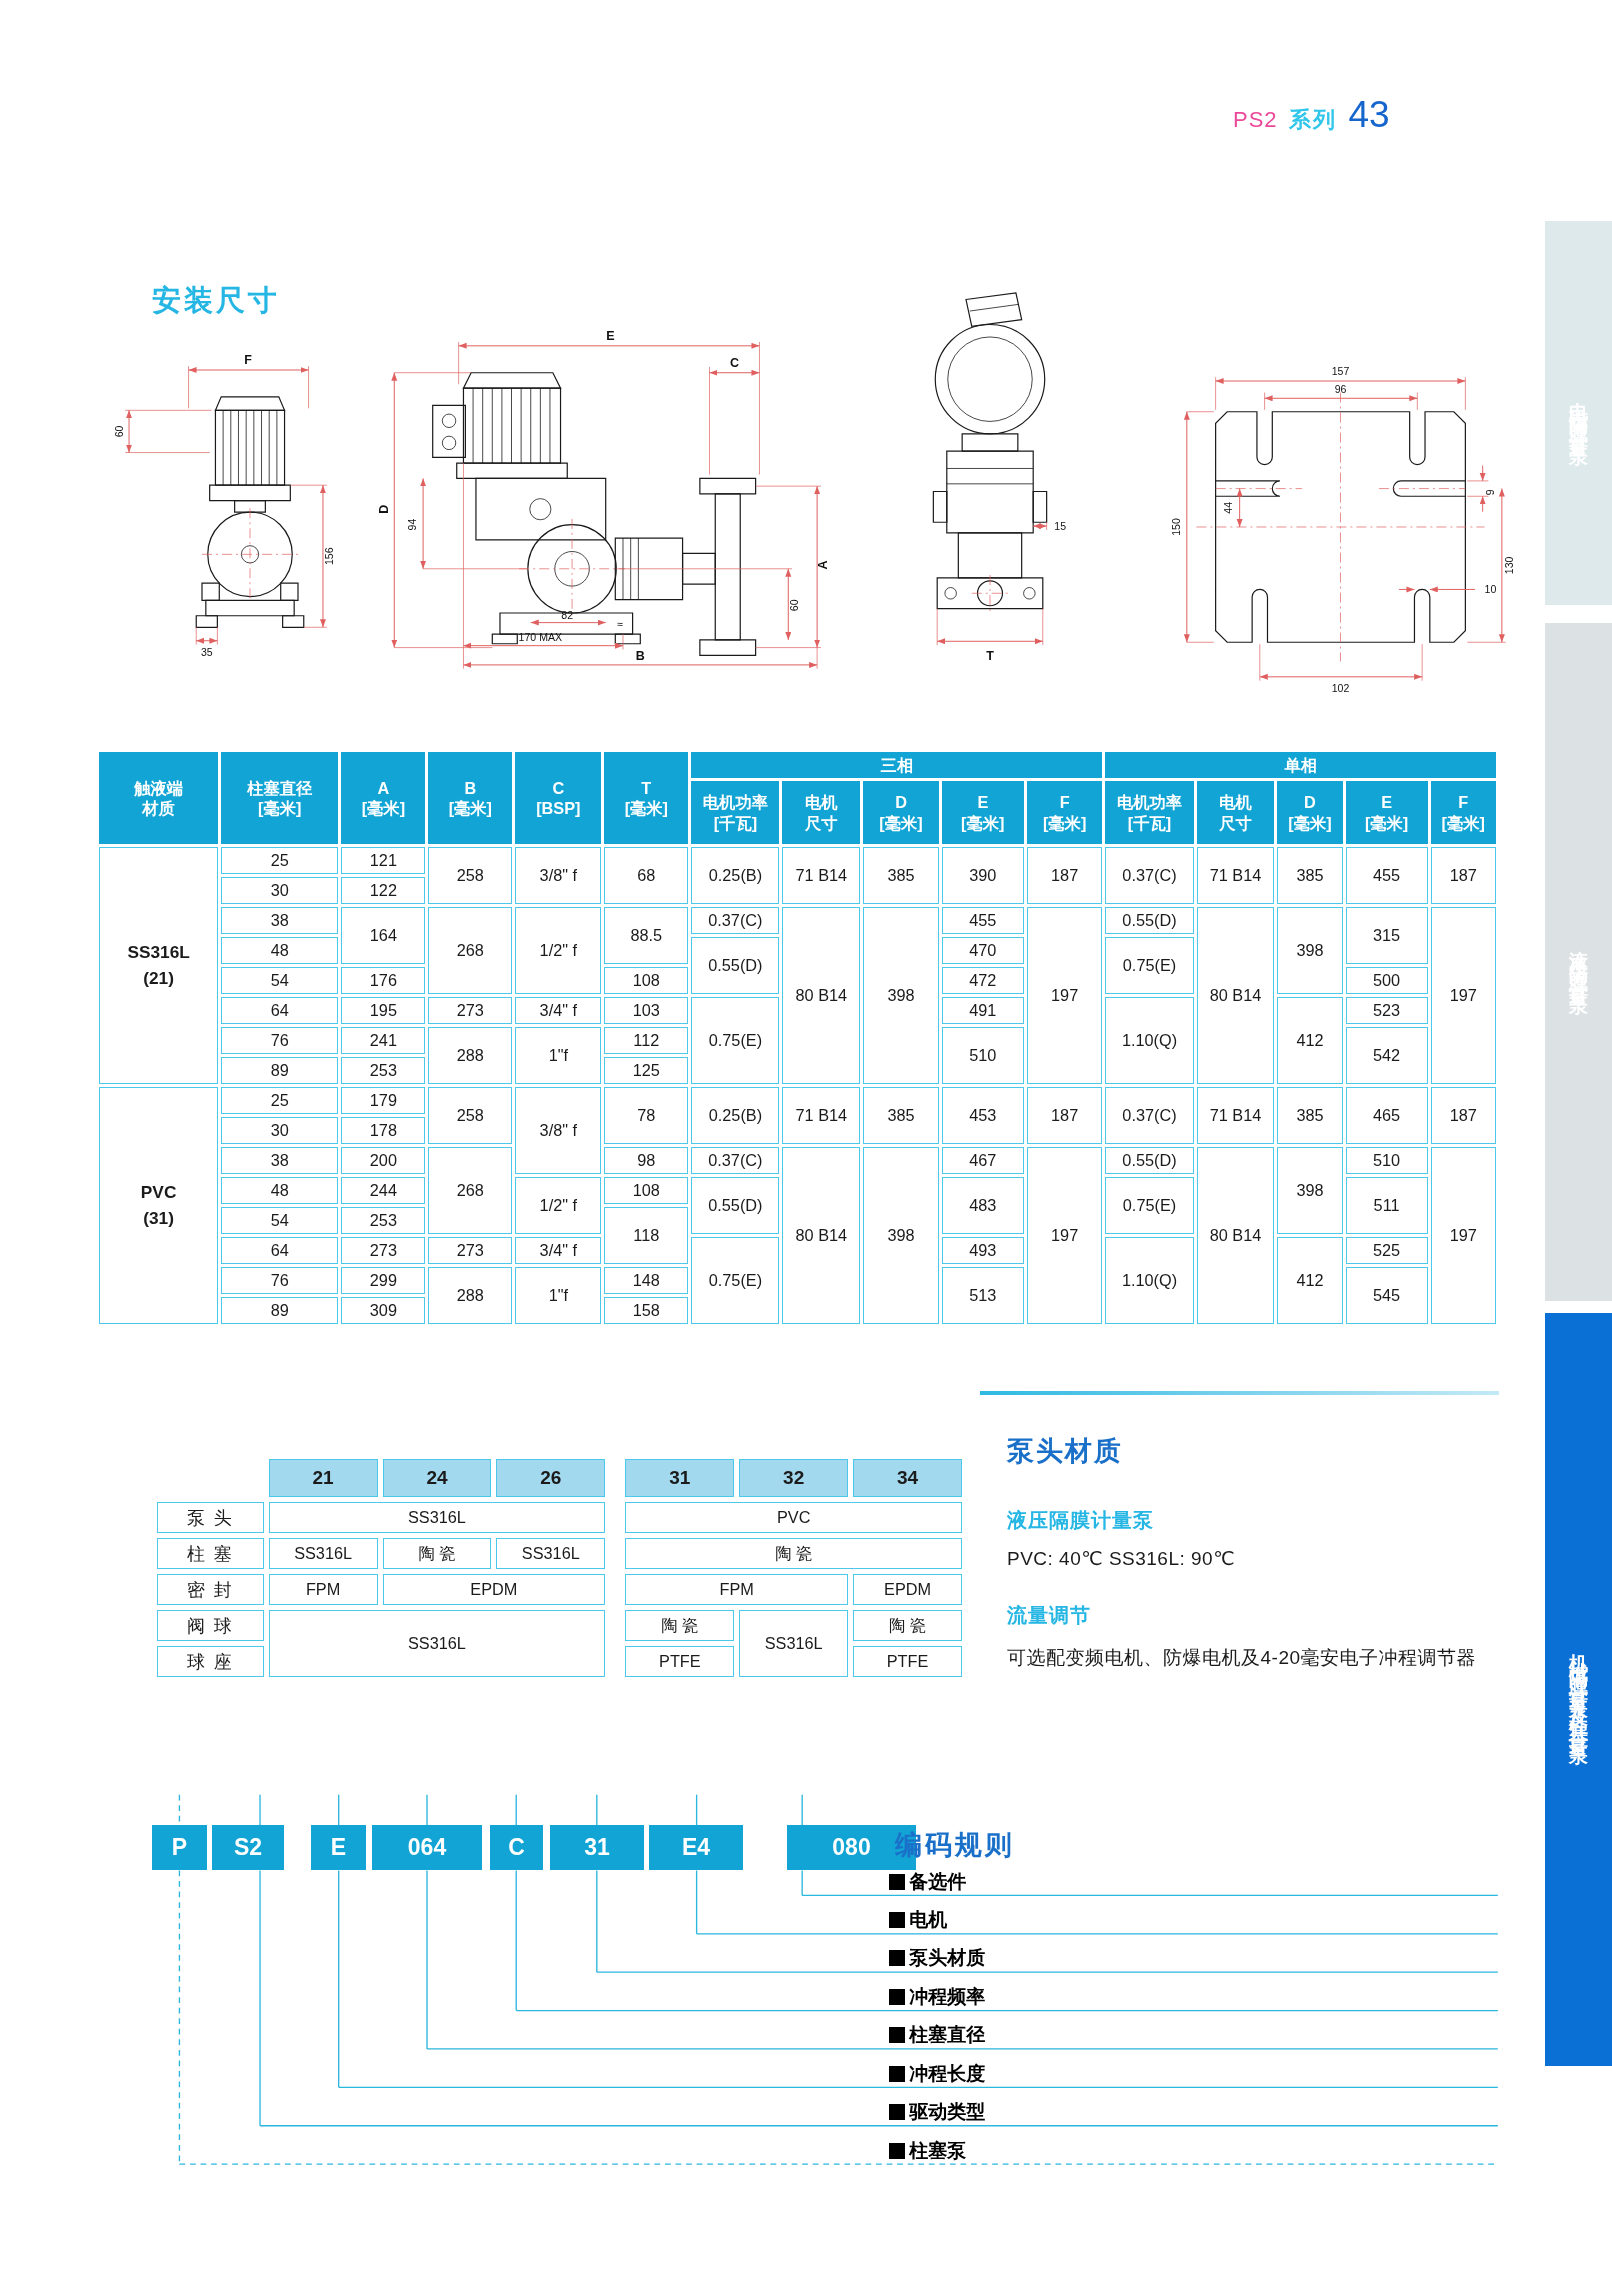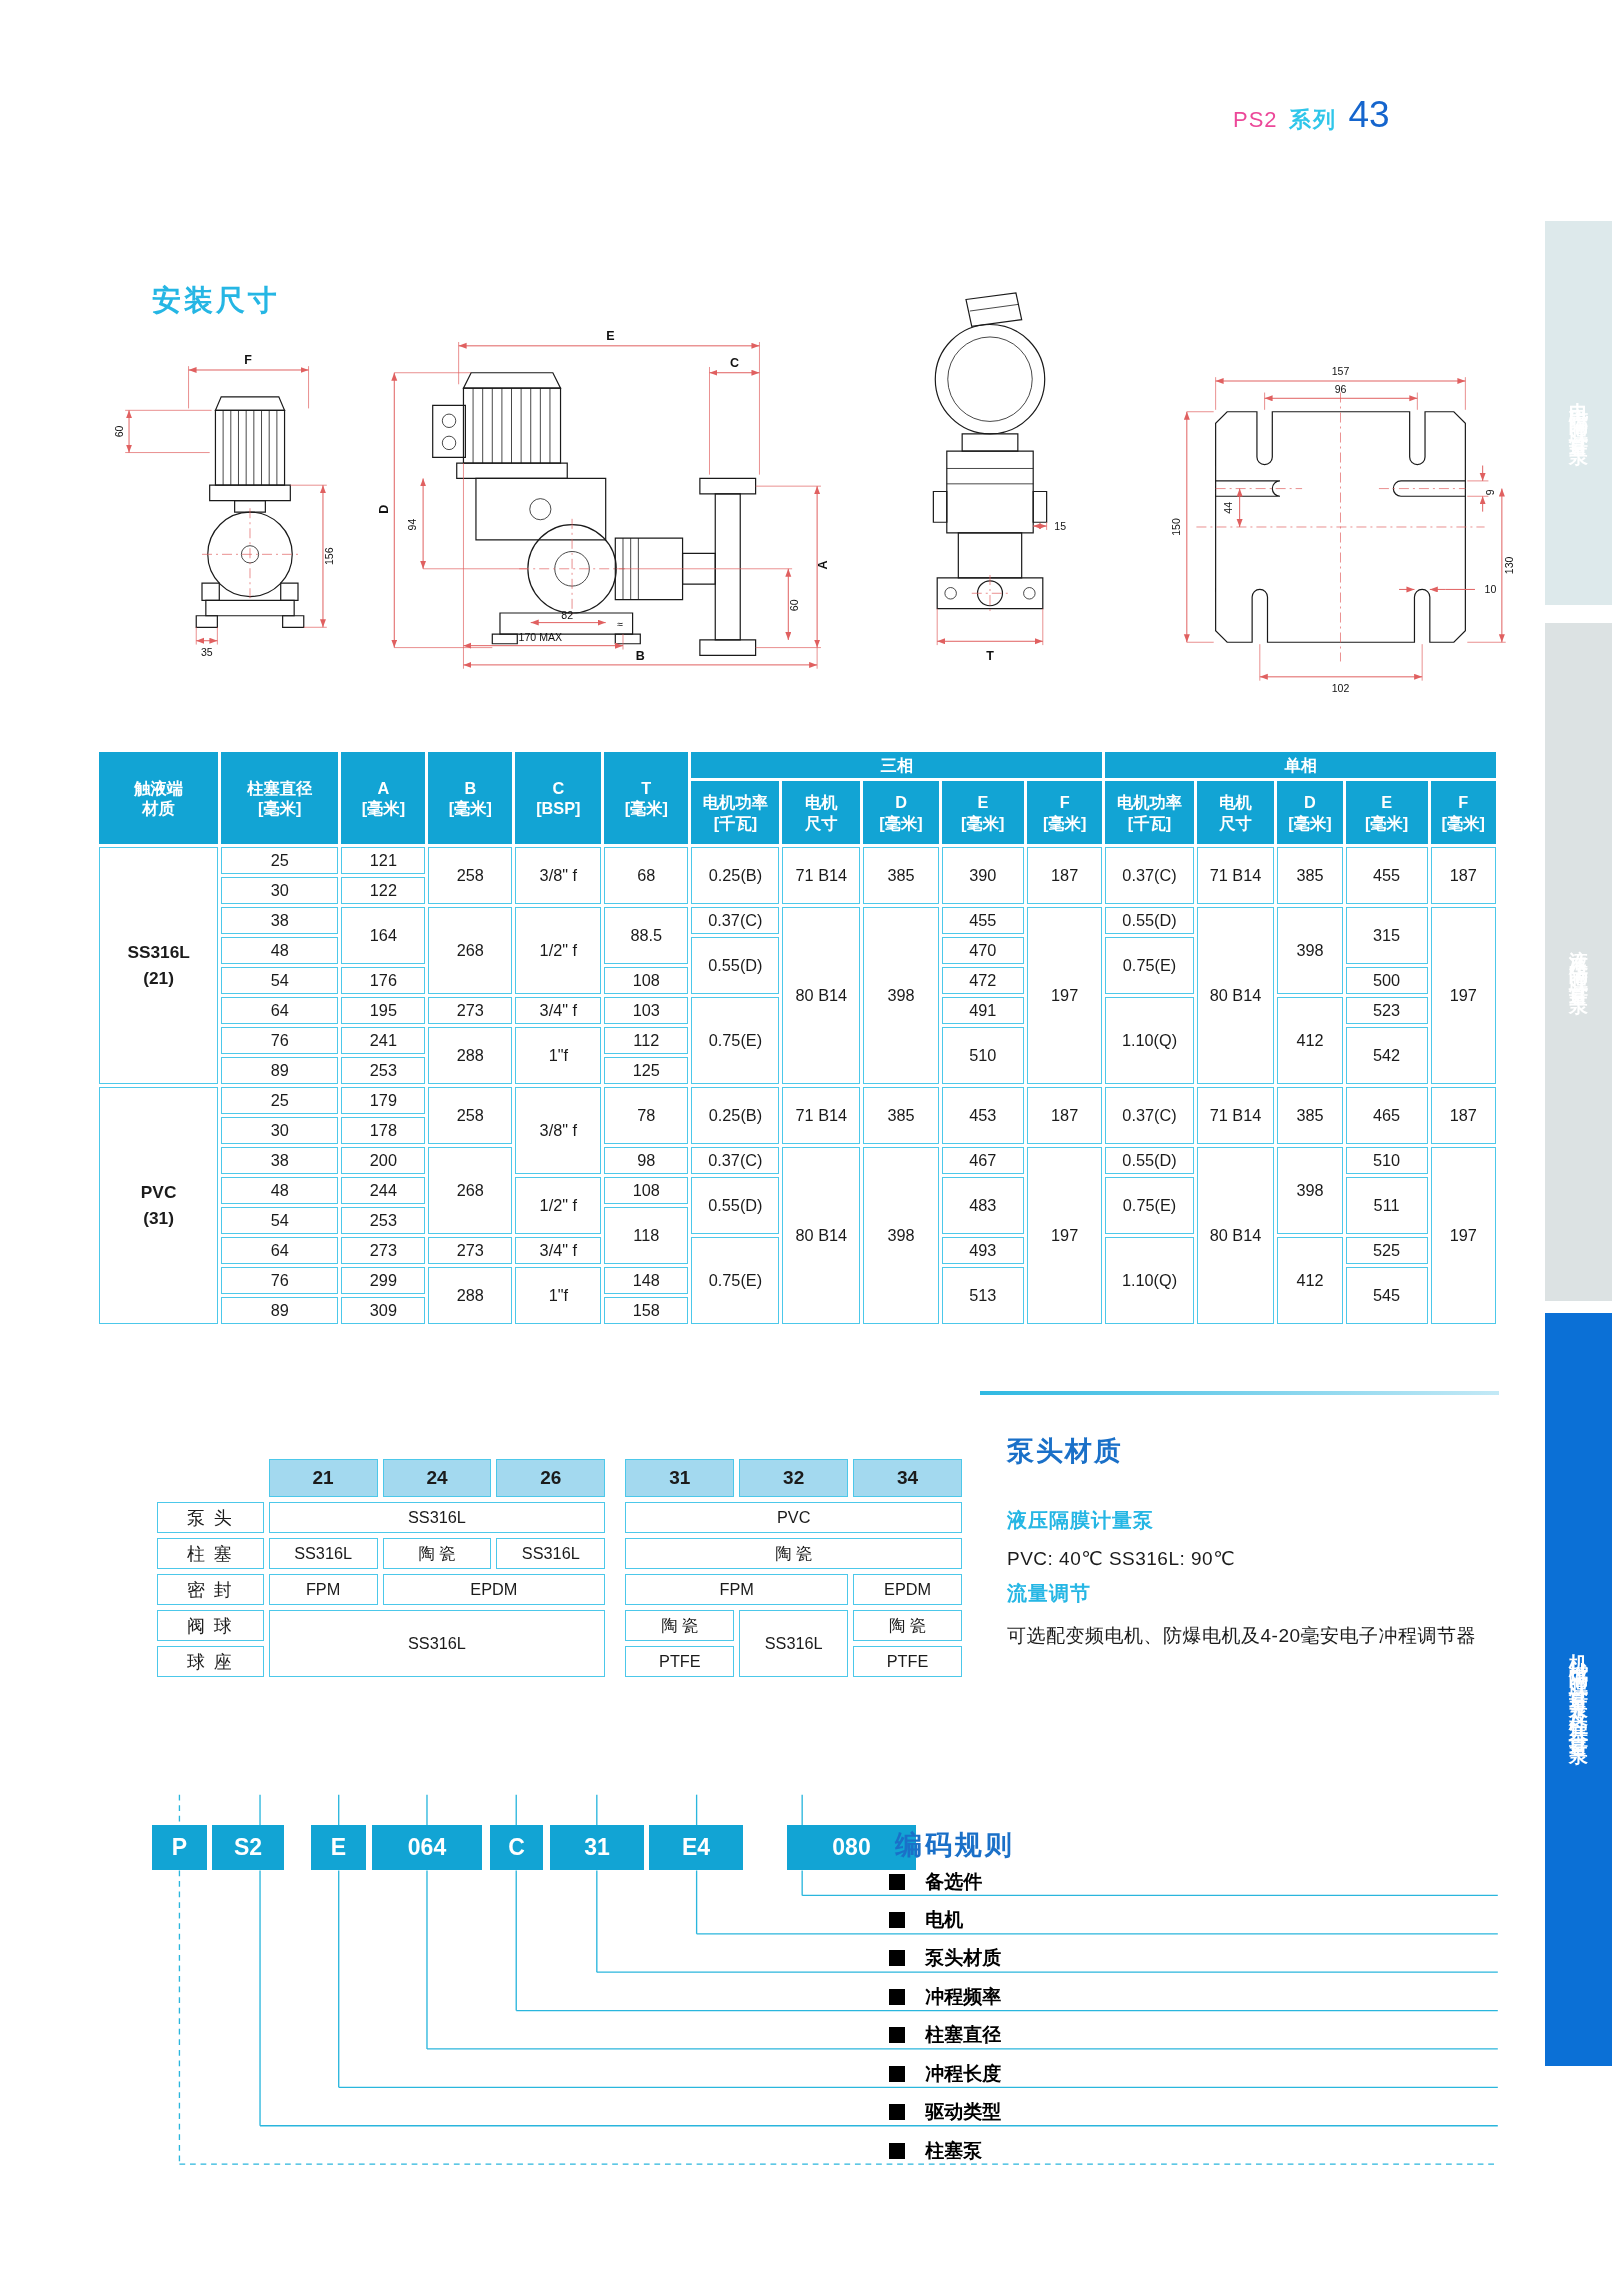--- a/index.html
+++ b/index.html
@@ -60,26 +60,26 @@
   table.mat td{border:1px solid var(--cell-border);background:#fff;text-align:center;vertical-align:middle;font-size:16.3px;height:31px;padding:0;}
   table.mat td.hd{background:var(--mat-hdr);font-weight:bold;font-size:19px;height:38px;border:1px solid var(--cell-border);}
   table.mat td.rh{font-size:18px;letter-spacing:1.9px;}
   table.mat td.blank,table.mat td.sp{border:none;background:transparent;}
   
   .panel{position:absolute;left:1007px;top:1433px;width:492px;}
   .panel .title{font-size:27px;font-weight:bold;color:var(--deep-blue);letter-spacing:1.9px;}
   .panel .sub{font-size:20px;font-weight:bold;color:var(--accent);letter-spacing:1px;}
   .panel .sub.t1{margin-top:38px;}
   .panel .txt{font-size:19px;color:var(--ink);margin-top:13.4px;letter-spacing:0.5px;}
-  .panel .sub.t2{margin-top:10px;}
+  .panel .sub.t2{margin-top:32px;}
   .panel .flow{font-size:19px;color:var(--ink);margin-top:9.6px;line-height:1.95;letter-spacing:0.5px;}
   .code-box{position:absolute;top:1825px;height:45px;background:var(--hdr-blue);color:#fff;
     font-size:23px;font-weight:bold;text-align:center;line-height:45px;}
   .code-title{position:absolute;left:895px;top:1827px;font-size:27px;font-weight:bold;color:var(--deep-blue);letter-spacing:2.9px;}
-  .code-label{position:absolute;left:889px;display:flex;align-items:center;gap:20px;
+  .code-label{position:absolute;left:889px;display:flex;align-items:center;gap:4px;
     font-size:19px;font-weight:bold;color:#000;}
   .code-label .bullet{width:16.3px;height:16.3px;background:#000;display:inline-block;}
   .connector-svg{position:absolute;left:0;top:1787px;}
   .cn{stroke:#2ab6dd;stroke-width:1.4;fill:none;}
   .cn.dashed{stroke-dasharray:6 5;}
 </style>
 </head>
 <body>
 
 <div class="page-header">

